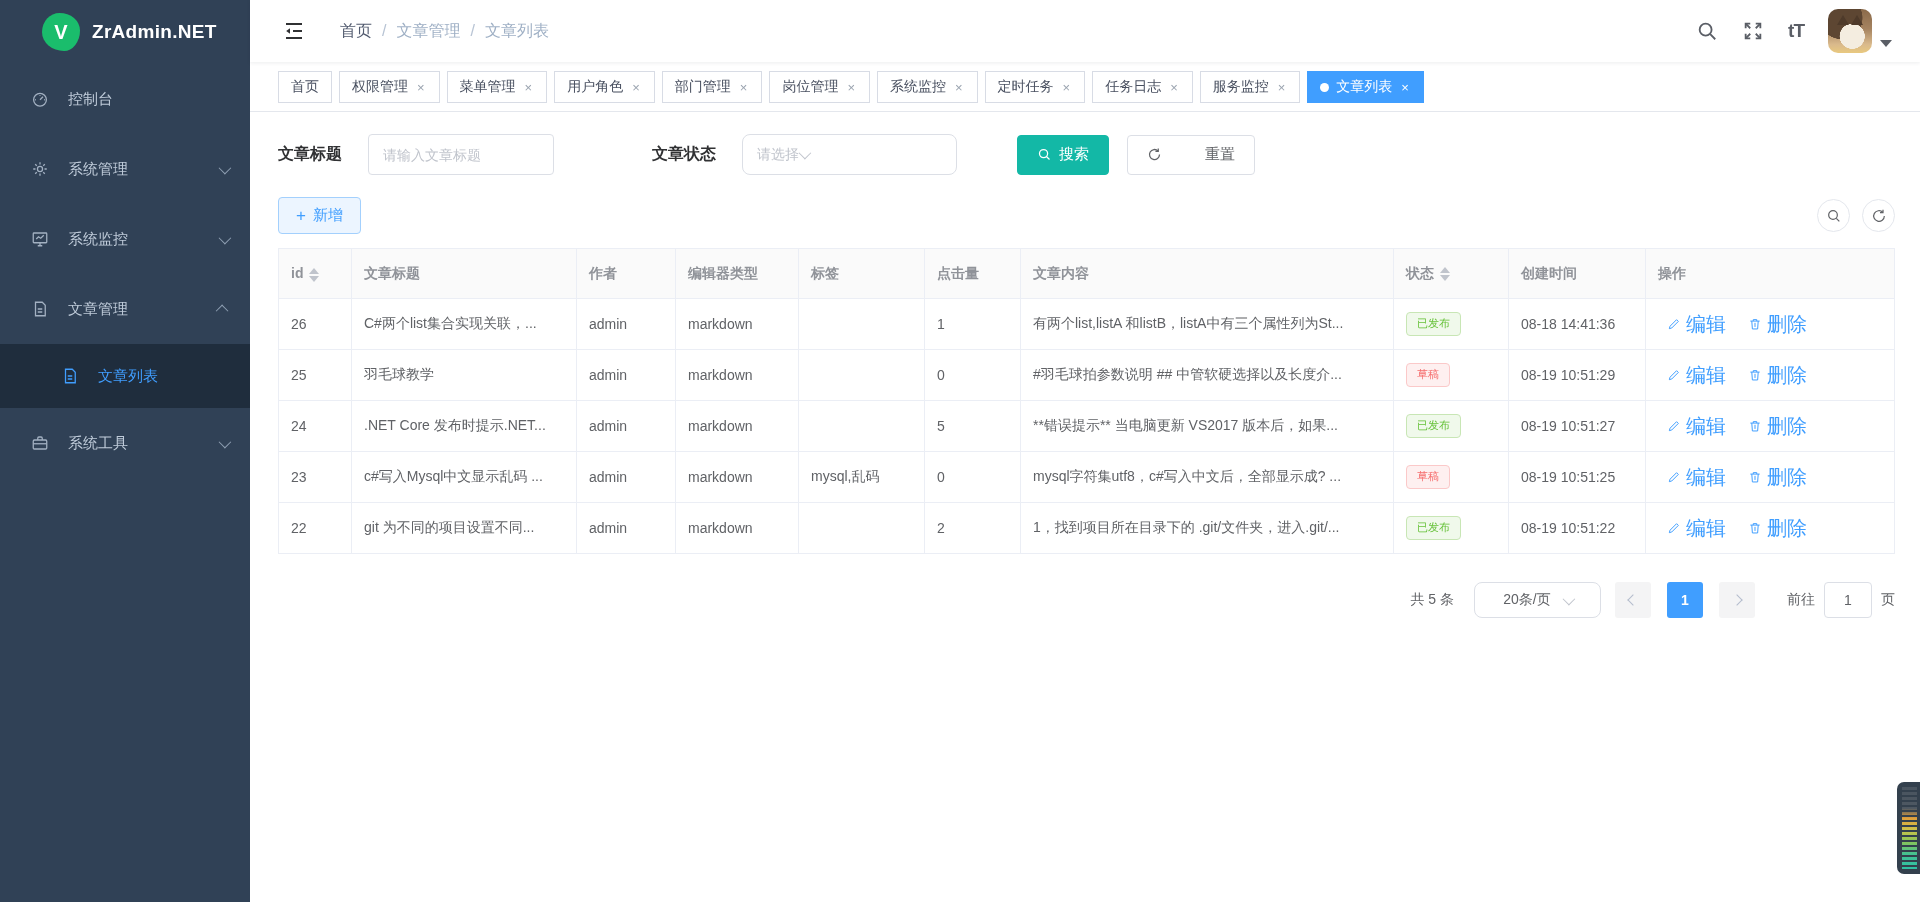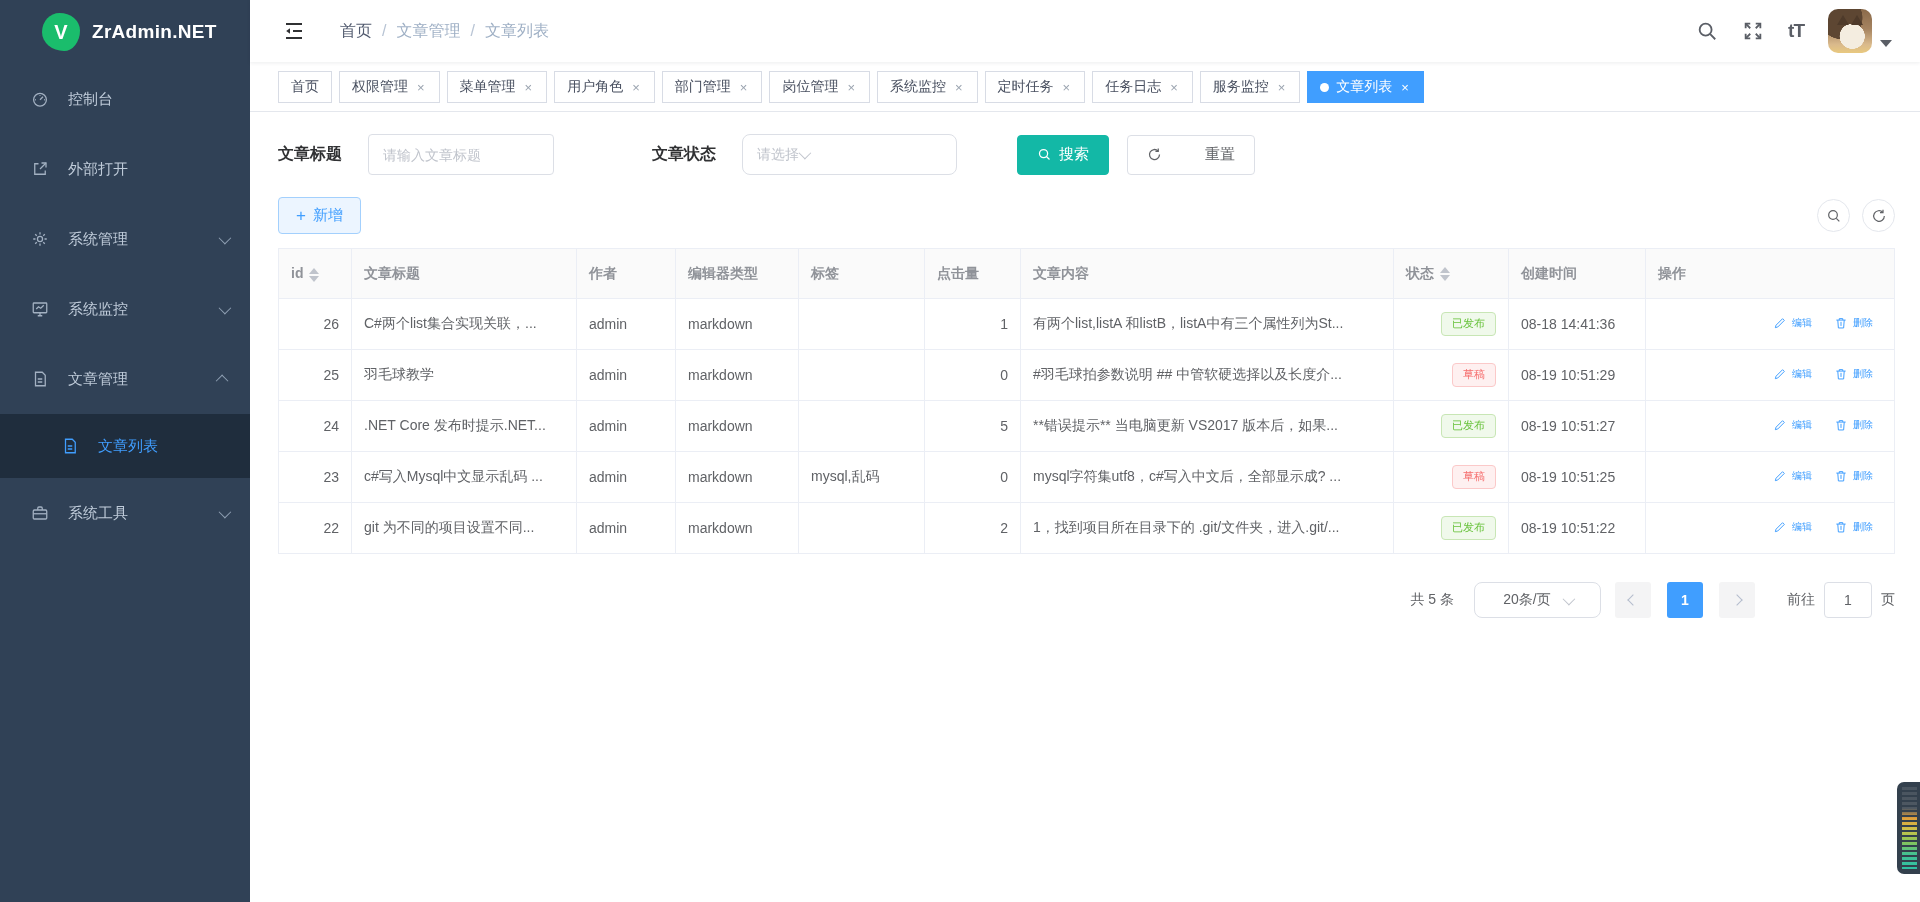--- a/index.html
+++ b/index.html
@@ -75,28 +75,28 @@
   .btn-add .plus { font-size:17px; font-weight:400; }
   .toolbar-right { margin-left:auto; display:flex; gap:12px; }
   .circle-btn { width:33px; height:33px; border-radius:50%; border:1px solid #e4e7ed; background:#fff; display:flex; align-items:center; justify-content:center; cursor:pointer; }
   .circle-btn svg { width:16px; height:16px; stroke:#606266; fill:none; stroke-width:1.8; }
 
   
   table.data-table { width:100%; border-collapse:collapse; table-layout:fixed; border:1px solid #ebeef5; font-size:14px; }
   .data-table th { height:50px; background:#fafafa; color:#909399; font-weight:bold; border-right:1px solid #ebeef5; border-bottom:1px solid #ebeef5; padding:0 12px; text-align:left; }
   .data-table td { height:51px; color:#606266; border-right:1px solid #ebeef5; border-bottom:1px solid #ebeef5; padding:0 12px; white-space:nowrap; overflow:hidden; text-overflow:ellipsis; background:#fff; }
   .data-table th:last-child, .data-table td:last-child { border-right:1px solid #ebeef5; }
-  .th-center, .td-center { text-align:right; }
+  .th-center, .td-center { text-align:left; }
   .sort-wrap { display:inline-flex; flex-direction:column; gap:2px; margin-left:6px; vertical-align:middle; }
   .s-up { width:0; height:0; border-left:5px solid transparent; border-right:5px solid transparent; border-bottom:6px solid #c0c4cc; }
   .s-dn { width:0; height:0; border-left:5px solid transparent; border-right:5px solid transparent; border-top:6px solid #c0c4cc; }
   .tag { display:inline-block; padding:4px 10px; font-size:11px; border-radius:4px; line-height:1.2; }
   .tag-success { color:#67c23a; background:#f0f9eb; border:1px solid #c8e6b5; }
   .tag-danger { color:#f56c6c; background:#fef0f0; border:1px solid #fbc9c9; }
-  .op-link { color:#409eff; text-decoration:none; display:inline-flex; align-items:center; gap:5px; margin:0 9px; cursor:pointer; font-size:10px; }
+  .op-link { color:#409eff; text-decoration:none; display:inline-flex; align-items:center; gap:5px; margin:0 9px; cursor:pointer; font-size:20px; }
   .op-link svg { width:14px; height:14px; stroke:#409eff; fill:none; stroke-width:1.7; }
 
   
   .pagination { display:flex; align-items:center; justify-content:flex-end; gap:14px; margin-top:28px; font-size:14px; color:#606266; }
   .pg-total { margin-right:6px; }
   .pg-size { width:127px; height:36px; border:1px solid #dcdfe6; border-radius:8px; display:flex; align-items:center; justify-content:center; gap:12px; cursor:pointer; }
   .pg-btn { width:36px; height:36px; border:none; background:#f4f4f5; color:#c0c4cc; border-radius:3px; display:flex; align-items:center; justify-content:center; cursor:pointer; }
   .pg-chev { width:8px; height:8px; border-right:1.7px solid #b4bccc; border-bottom:1.7px solid #b4bccc; }
   .pg-chev.left { transform:rotate(135deg); } .pg-chev.right { transform:rotate(-45deg); }
   .pg-page { width:36px; height:36px; border:none; background:#409eff; color:#fff; font-weight:bold; border-radius:3px; cursor:pointer; font-size:14px; margin:0 2px; }
@@ -123,30 +123,20 @@
     <nav>
       <div class="menu-item">
         <span class="mi-icon">
           <svg viewBox="0 0 24 24">
               <circle cx="12" cy="13" r="8.5"></circle>
               <path d="M12 13l4-4"></path>
               <path d="M5.5 13h1M17.5 13h1M12 6.5v1"></path>
             </svg>
         </span>
         <span class="mi-label">控制台</span>
-      </div>
-      <div class="menu-item">
-        <span class="mi-icon">
-          <svg viewBox="0 0 24 24">
-              <path d="M10 5H5v14h14v-5"></path>
-              <path d="M14 4h6v6"></path>
-              <path d="M20 4l-8 8"></path>
-            </svg>
-        </span>
-        <span class="mi-label">外部打开</span>
       </div>
       <div class="menu-item">
         <span class="mi-icon">
           <svg viewBox="0 0 24 24">
               <circle cx="12" cy="12" r="3.4"></circle>
               <path d="M12 3v3M12 18v3M3 12h3M18 12h3M5.6 5.6l2.1 2.1M16.3 16.3l2.1 2.1M18.4 5.6l-2.1 2.1M7.7 16.3l-2.1 2.1"></path>
             </svg>
         </span>
         <span class="mi-label">系统管理</span>
         <span class="chev"></span>

